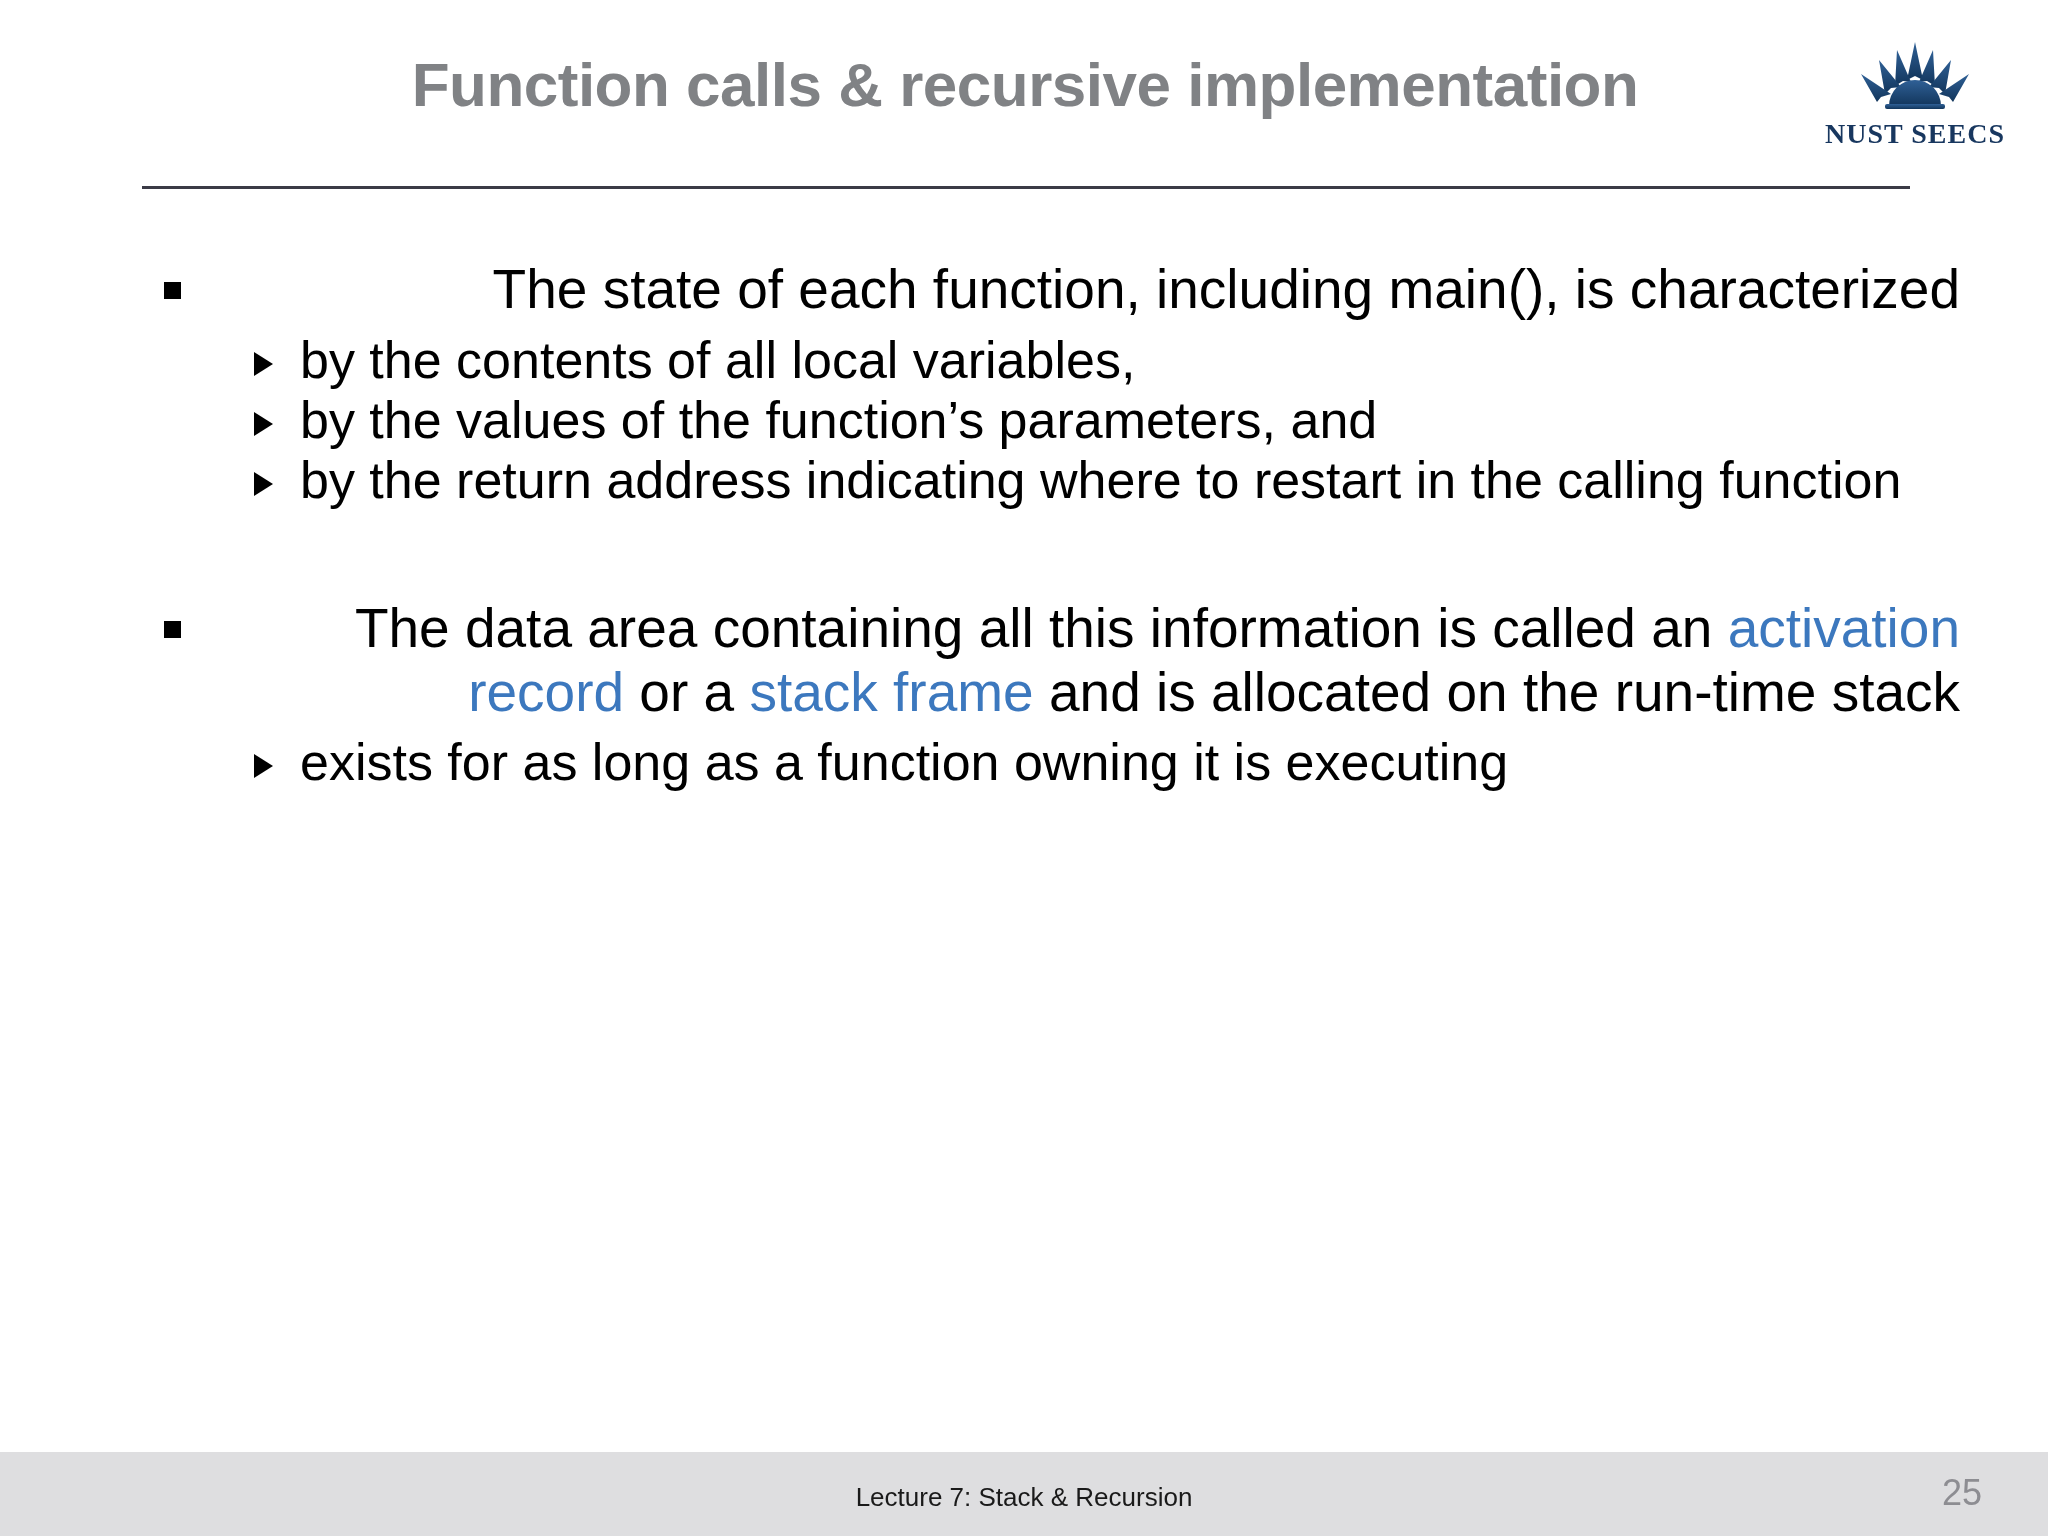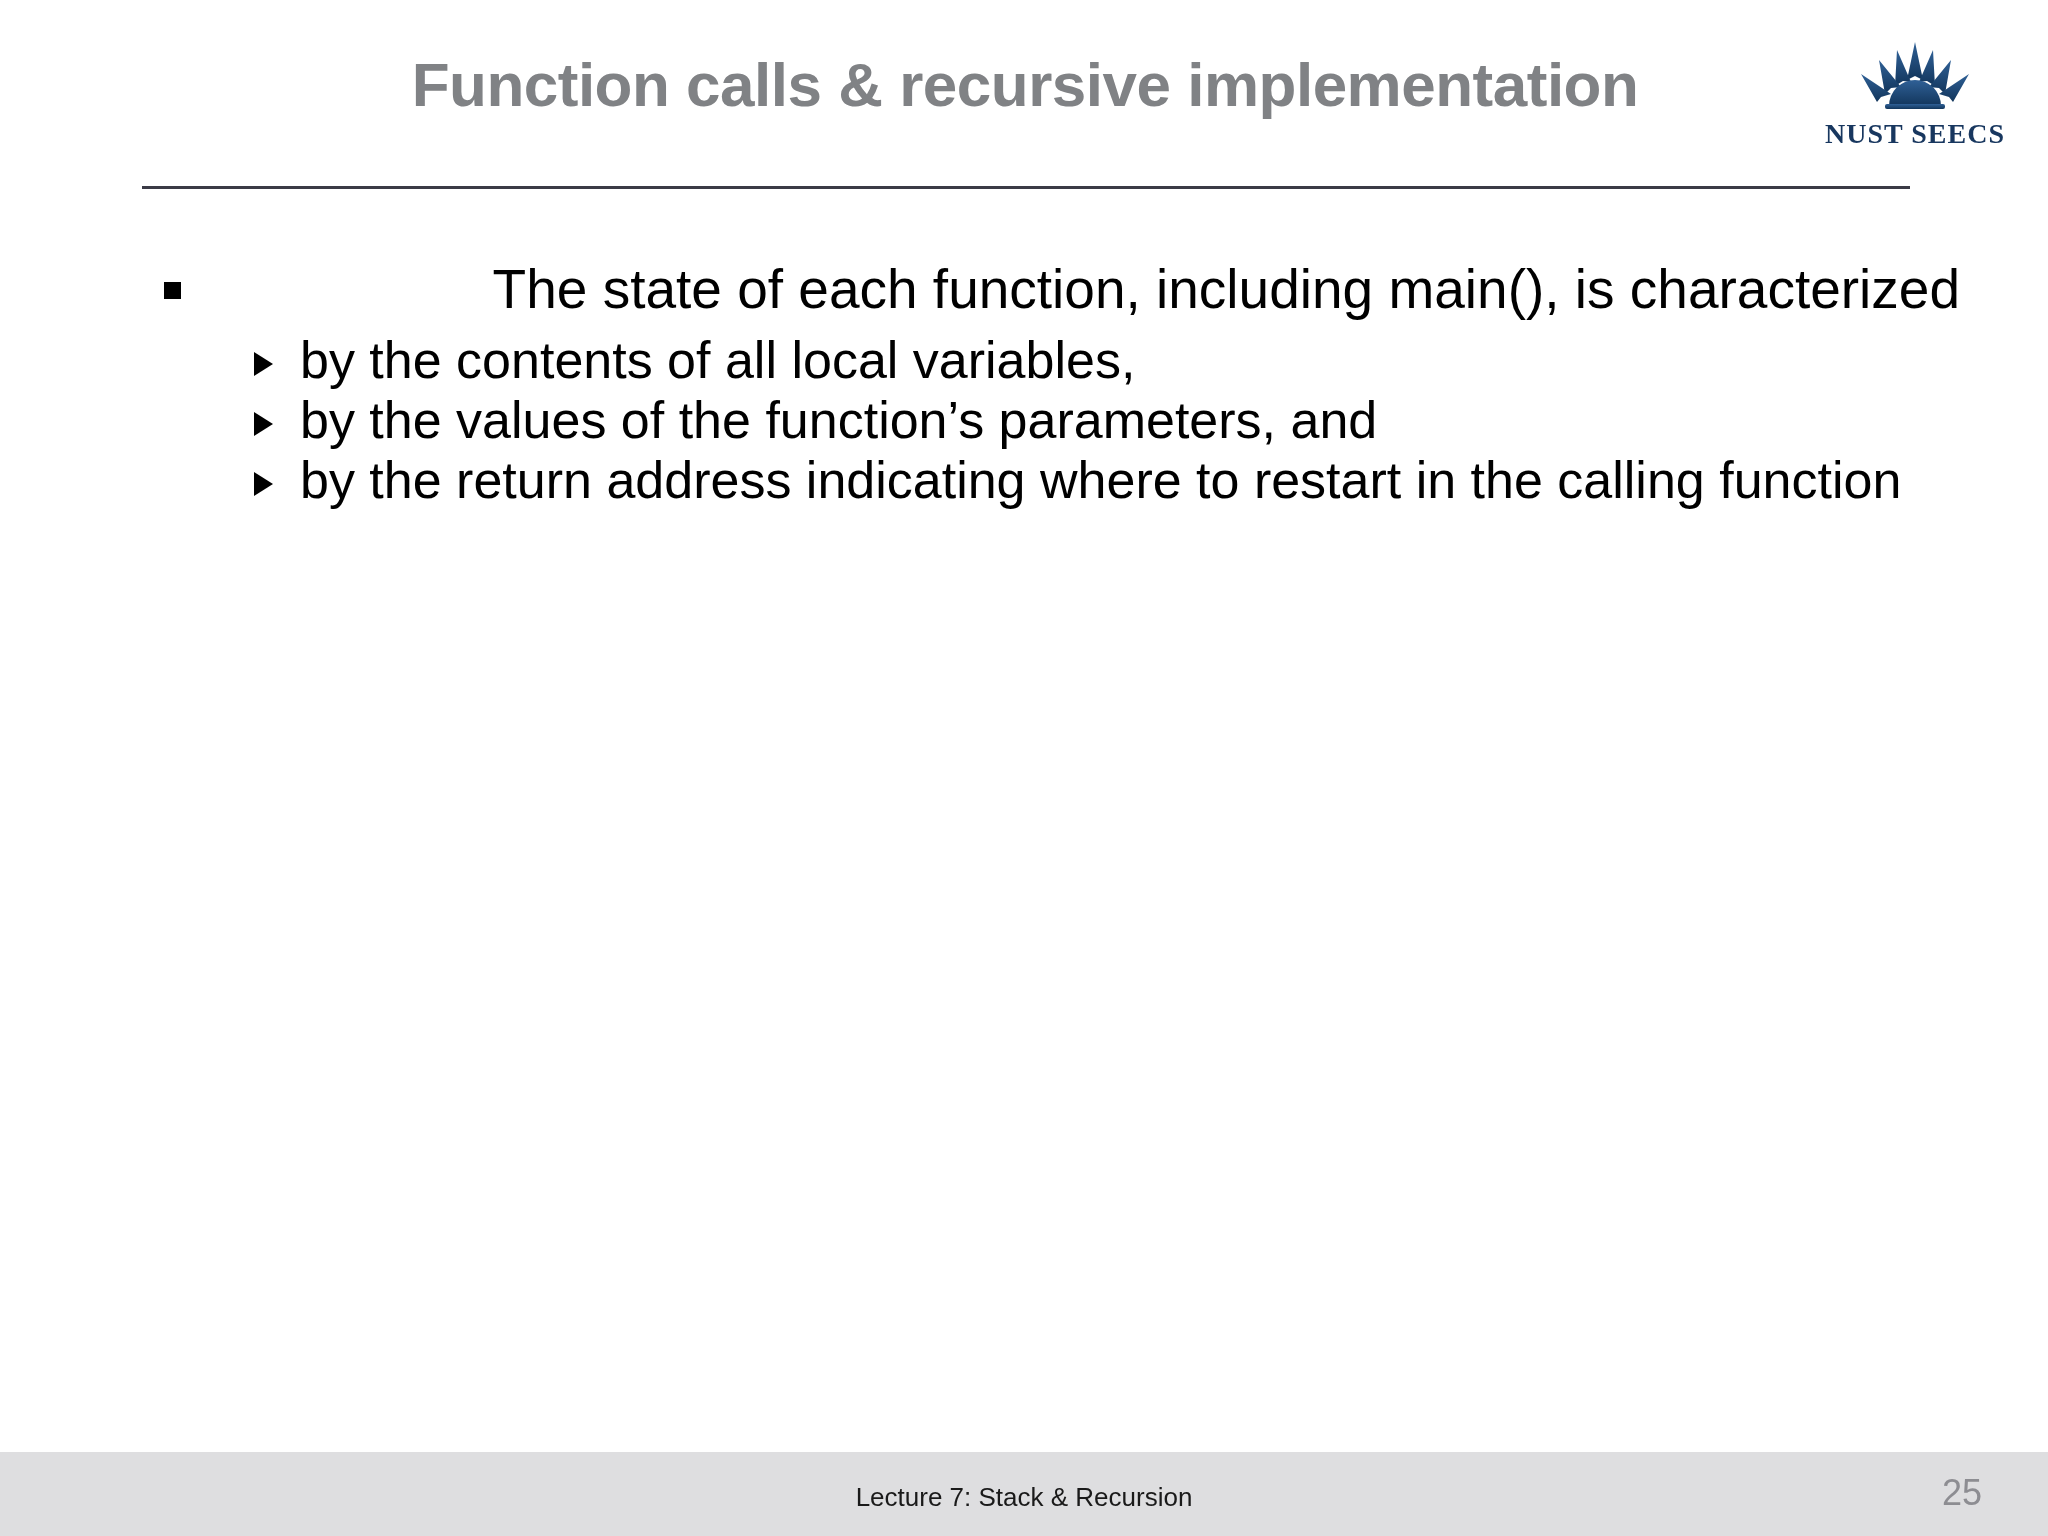--- a/index.html
+++ b/index.html
@@ -220,21 +220,29 @@
       </div>
       <div class="lvl2">
         <span class="mk2"></span>
         <span>by the return address indicating where to restart in the calling function</span>
       </div>
     </div>
 
     <div class="gap-md"></div>
 
     <div class="blk">
+      <div class="lvl1">
+        <span class="mk"></span>
+        <span>The data area containing all this information is called an</span><span>&nbsp;</span><span class="hl">activation record</span><span> or a </span><span class="hl">stack frame</span><span> and is allocated on the run-time stack</span>
+      </div>
       <div class="gap-sm"></div>
+      <div class="lvl2">
+        <span class="mk2"></span>
+        <span>exists for as long as a function owning it is executing</span>
+      </div>
     </div>
 
     <div class="gap-lg"></div>
 
 
   </div>
 
   <div class="footer-bar"></div>
   <div class="footer-text">Lecture 7: Stack &amp; Recursion</div>
   <div class="page-num">25</div>

